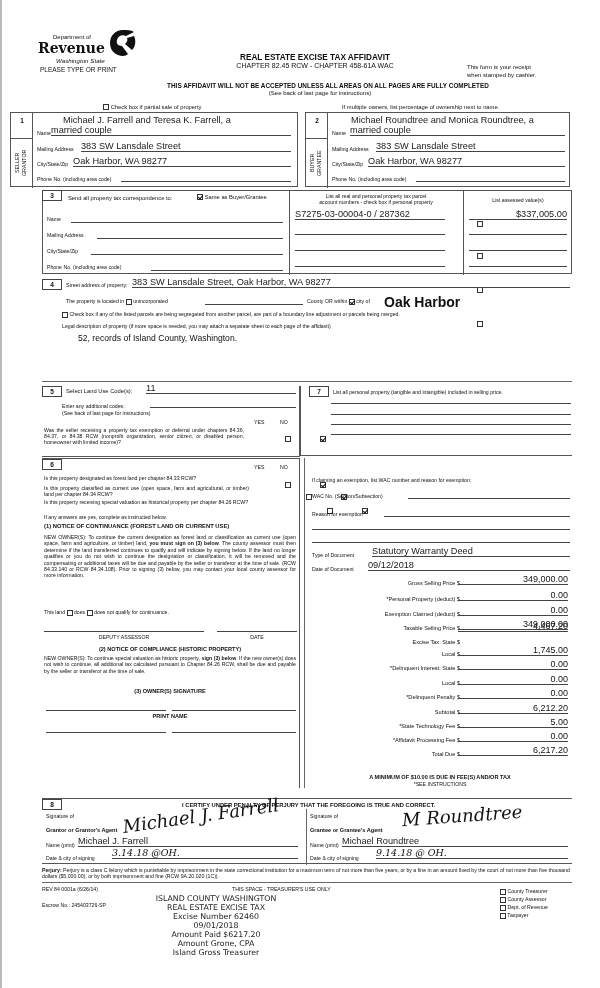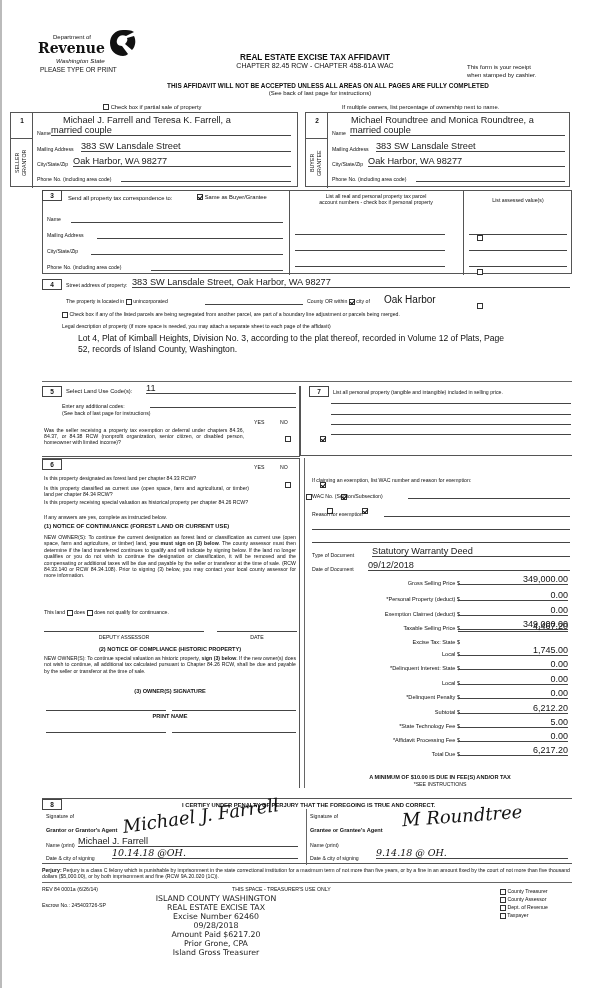--- a/index.html
+++ b/index.html
@@ -111,20 +111,25 @@
   <div class="abs tiny" style="left:4px;top:73px;">Phone No. (including area code)</div>
   <div class="line" style="left:108px;top:72px;width:132px;height:8px;"></div>
 
   <div class="abs tiny center" style="left:247px;top:2px;width:172px;">
     <div>List all real and personal property tax parcel</div>
     <div>account numbers - check box if personal property</div>
   </div>
   <div class="abs tiny center" style="left:421px;top:6px;width:108px;">List assessed value(s)</div>
 
   <div>
+    <div class="abs hw" style="left:252px;top:18px;width:150px;border-bottom:0.8px solid #444;">S7275-03-00004-0 / 287362</div>
+    <span class="abs cb" style="left:406px;top:23px;"></span>
+    <div class="abs hw right" style="left:426px;top:18px;width:98px;border-bottom:0.8px solid #444;">$337,005.00</div>
+  </div>
+  <div>
     <div class="line" style="left:252px;top:36px;width:150px;height:8px;"></div>
     <span class="abs cb" style="left:406px;top:37px;"></span>
     <div class="line" style="left:426px;top:36px;width:98px;height:8px;"></div>
   </div>
   <div>
     <div class="line" style="left:252px;top:52px;width:150px;height:8px;"></div>
     <span class="abs cb" style="left:406px;top:53px;"></span>
     <div class="line" style="left:426px;top:52px;width:98px;height:8px;"></div>
   </div>
   <div>
@@ -143,29 +148,28 @@
     <span>The property is located in</span>
     <span class="cb"></span>
     <span>unincorporated</span>
   </div>
   <div class="line" style="left:205px;top:298px;width:98px;height:7px;"></div>
   <div class="abs tiny" style="left:307px;top:298px;">
     <span>County OR within</span>
     <span class="cb checked"></span>
     <span>city of</span>
   </div>
-  <div class="abs" style="left:384px;top:294px;font-size:10px;">Oak Harbor</div>
+  <div class="abs" style="left:384px;top:294px;font-size:14px;font-weight:bold;">Oak Harbor</div>
 
   <div class="abs tiny" style="left:62px;top:311px;">
     <span class="cb"></span>
     <span>Check box if any of the listed parcels are being segregated from another parcel, are part of a boundary line adjustment or parcels being merged.</span>
   </div>
   <div class="abs tiny" style="left:62px;top:323px;">Legal description of property (if more space is needed, you may attach a separate sheet to each page of the affidavit)</div>
   <div class="abs" style="left:78px;top:333px;font-size:8.6px;width:500px;line-height:11px;">
-    <div>Lot 4, Plat of Kimball Heights, Division No. 3, according to the plat thereof, recorded in Volume 12 of Plats, Page</div>
     <div>52, records of Island County, Washington.</div>
     <div style="height:11px;"></div>
   </div>
   <div class="abs" style="left:42px;top:381px;width:530px;border-top:1px solid #666;"></div>
 </div>
 
 <div class="box" style="left:42px;top:386px;width:258px;height:71px;border-left:none;border-top:none;">
   <div class="numbox" style="left:0;top:0;">5</div>
   <div class="abs small" style="left:24px;top:2px;">Select Land Use Code(s):</div>
   <div class="abs hw" style="left:104px;top:-3px;width:150px;border-bottom:0.8px solid #444;">11</div>
@@ -310,49 +314,50 @@
 <div class="box" style="left:42px;top:798px;width:530px;height:66px;border-left:none;border-right:none;">
   <div class="numbox" style="left:0;top:0;">8</div>
   <div class="abs bold" style="left:140px;top:3px;font-size:5.8px;">I CERTIFY UNDER PENALTY OF PERJURY THAT THE FOREGOING IS TRUE AND CORRECT.</div>
 
   <div class="abs tiny" style="left:4px;top:14px;">Signature of</div>
   <div class="abs bold" style="left:4px;top:28px;font-size:5.6px;">Grantor or Grantor's Agent</div>
   <div class="sig" style="left:80px;top:6px;transform:rotate(-8deg);font-size:18px;">Michael J. Farrell</div>
   <div class="abs tiny" style="left:4px;top:43px;">Name (print)</div>
   <div class="abs hw" style="left:36px;top:37px;width:220px;border-bottom:0.8px solid #444;">Michael J. Farrell</div>
   <div class="abs tiny" style="left:4px;top:56px;">Date &amp; city of signing</div>
-  <div class="abs" style="left:70px;top:48px;width:186px;border-bottom:0.8px solid #444;font-family:'DejaVu Serif',serif;font-style:italic;font-size:9.5px;">10.14.18 @OH.</div>
+  <div class="abs" style="left:70px;top:48px;width:186px;border-bottom:0.8px solid #444;font-family:'DejaVu Serif',serif;font-style:italic;font-size:9.5px;">3.14.18 @OH.</div>
 
   <div class="abs" style="left:264px;top:10px;height:56px;border-left:0.8px solid #666;"></div>
   <div class="abs tiny" style="left:268px;top:14px;">Signature of</div>
   <div class="abs bold" style="left:268px;top:28px;font-size:5.6px;">Grantee or Grantee's Agent</div>
   <div class="sig" style="left:360px;top:6px;transform:rotate(-4deg);font-size:18px;">M Roundtree</div>
   <div class="abs tiny" style="left:268px;top:43px;">Name (print)</div>
+  <div class="abs hw" style="left:300px;top:37px;width:226px;border-bottom:0.8px solid #444;">Michael Roundtree</div>
   <div class="abs tiny" style="left:268px;top:56px;">Date &amp; city of signing</div>
   <div class="abs" style="left:334px;top:48px;width:192px;border-bottom:0.8px solid #444;font-family:'DejaVu Serif',serif;font-style:italic;font-size:9.5px;">9.14.18 @ OH.</div>
 </div>
 
 <div class="abs tiny" style="left:42px;top:867px;width:530px;line-height:6.4px;">
   <b>Perjury:</b> <span>Perjury is a class C felony which is punishable by imprisonment in the state correctional institution for a maximum term of not more than five years, or by a fine in an amount fixed by the court of not more than five thousand dollars ($5,000.00), or by both imprisonment and fine (RCW 9A.20.020 (1C)).</span>
 </div>
 <div class="abs" style="left:42px;top:882px;width:530px;border-top:0.8px solid #666;"></div>
 
 <div>
   <div class="abs tiny" style="left:42px;top:886px;">REV 84 0001a (6/26/14)</div>
   <div class="abs tiny" style="left:232px;top:886px;">THIS SPACE - TREASURER'S USE ONLY</div>
   <div class="abs tiny" style="left:42px;top:902px;">
     <span>Escrow No.:</span> <span>245403726-SP</span>
   </div>
   <div class="abs stamp" style="left:136px;top:894px;width:160px;">
     <div>ISLAND COUNTY WASHINGTON</div>
     <div>REAL ESTATE EXCISE TAX</div>
     <div>Excise Number 62460</div>
-    <div>09/28/2018</div>
+    <div>09/01/2018</div>
     <div>Amount Paid $6217.20</div>
-    <div>Prior Grone, CPA</div>
+    <div>Amount Grone, CPA</div>
     <div>Island Gross Treasurer</div>
   </div>
   <div class="abs tiny" style="left:500px;top:887px;line-height:8px;">
     <div><span class="cb"></span> <span>County Treasurer</span></div>
     <div><span class="cb"></span> <span>County Assessor</span></div>
     <div><span class="cb"></span> <span>Dept. of Revenue</span></div>
     <div><span class="cb"></span> <span>Taxpayer</span></div>
   </div>
 </div>
 

